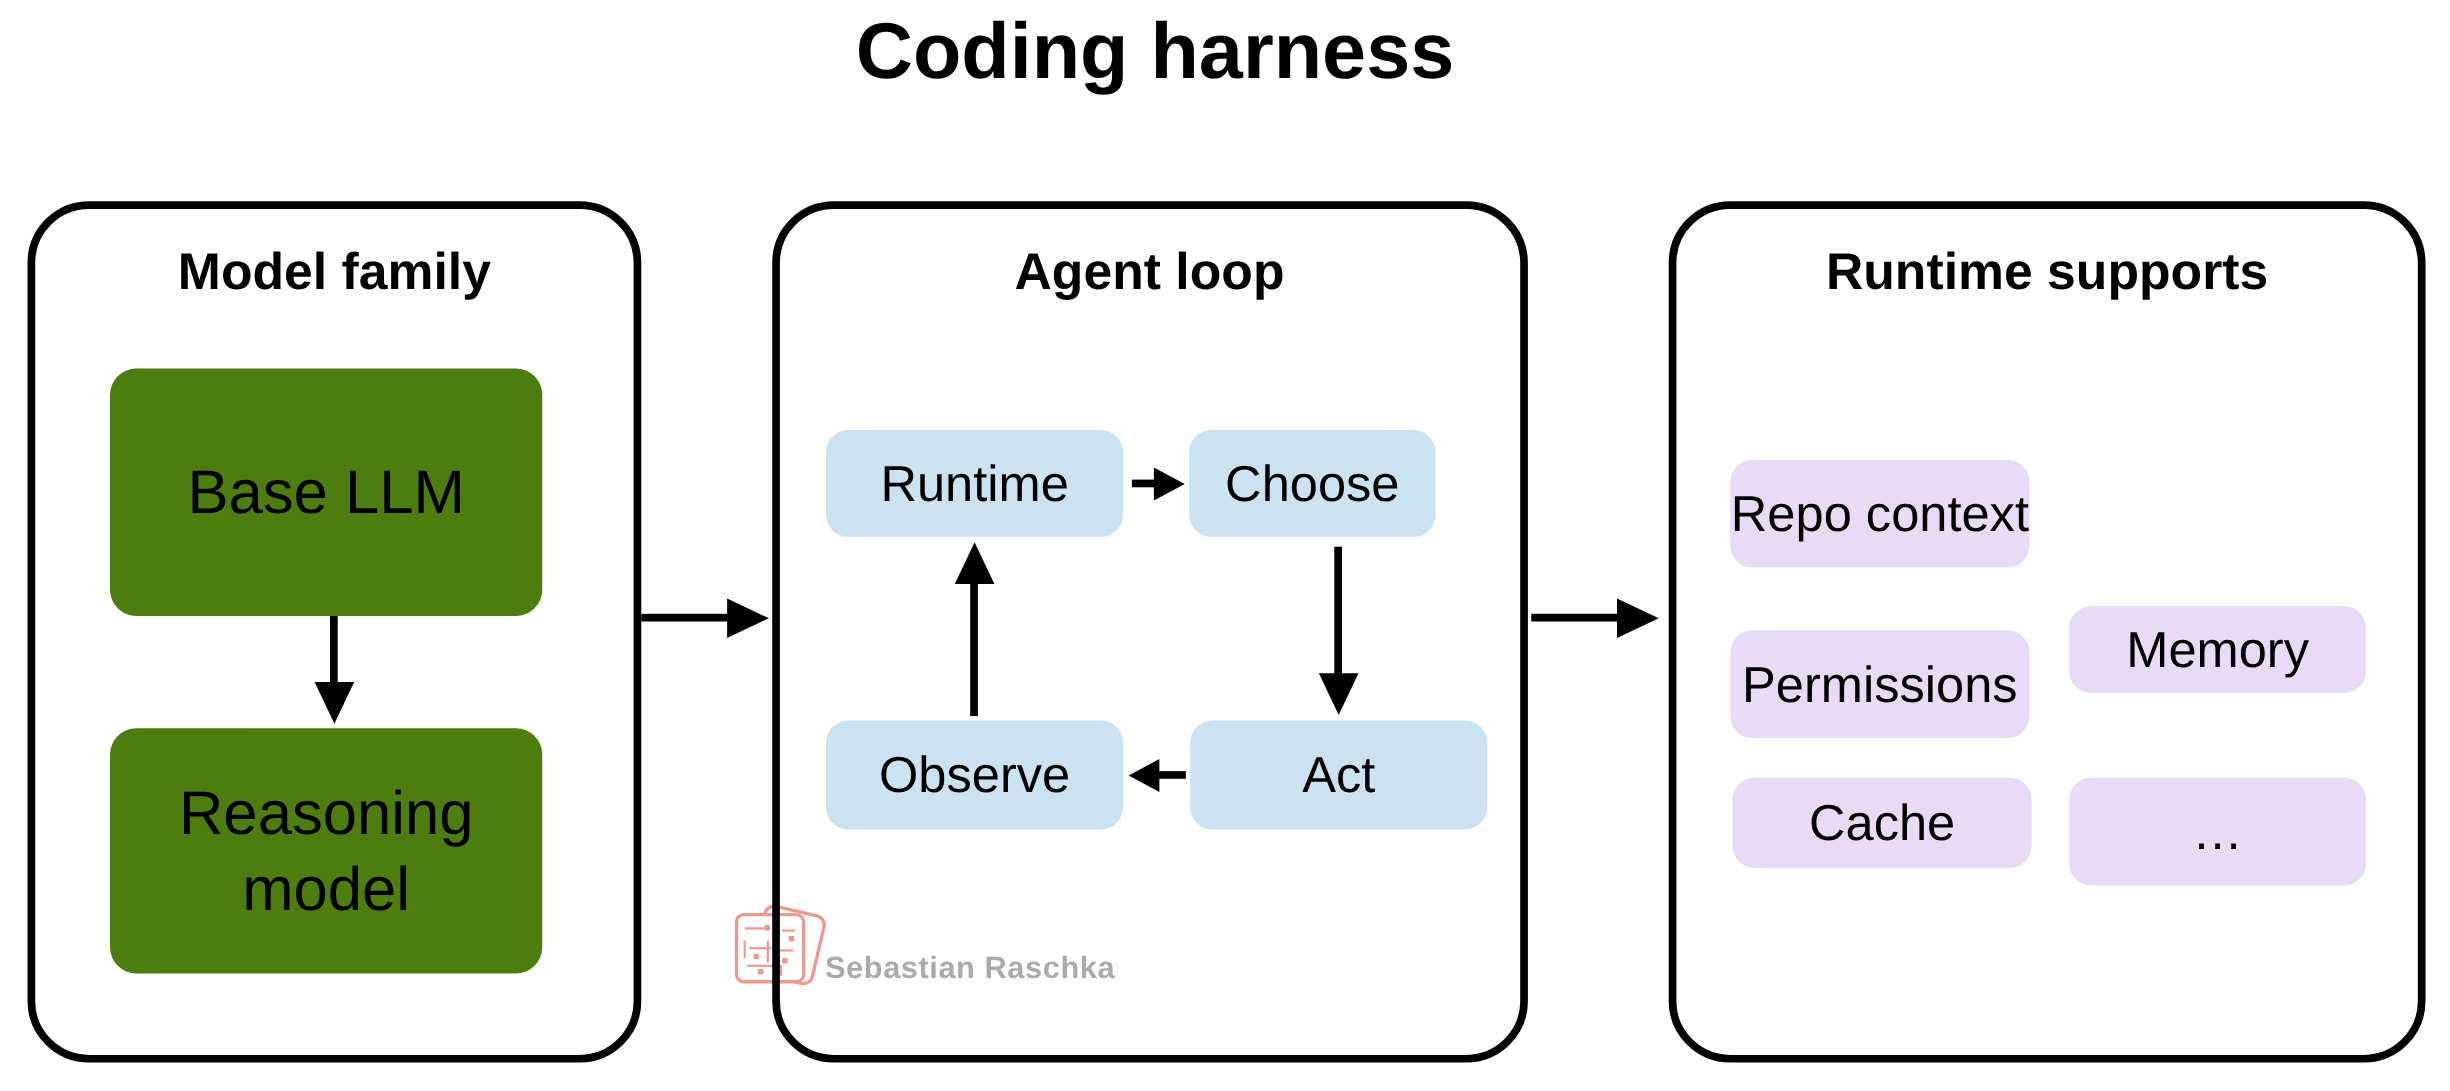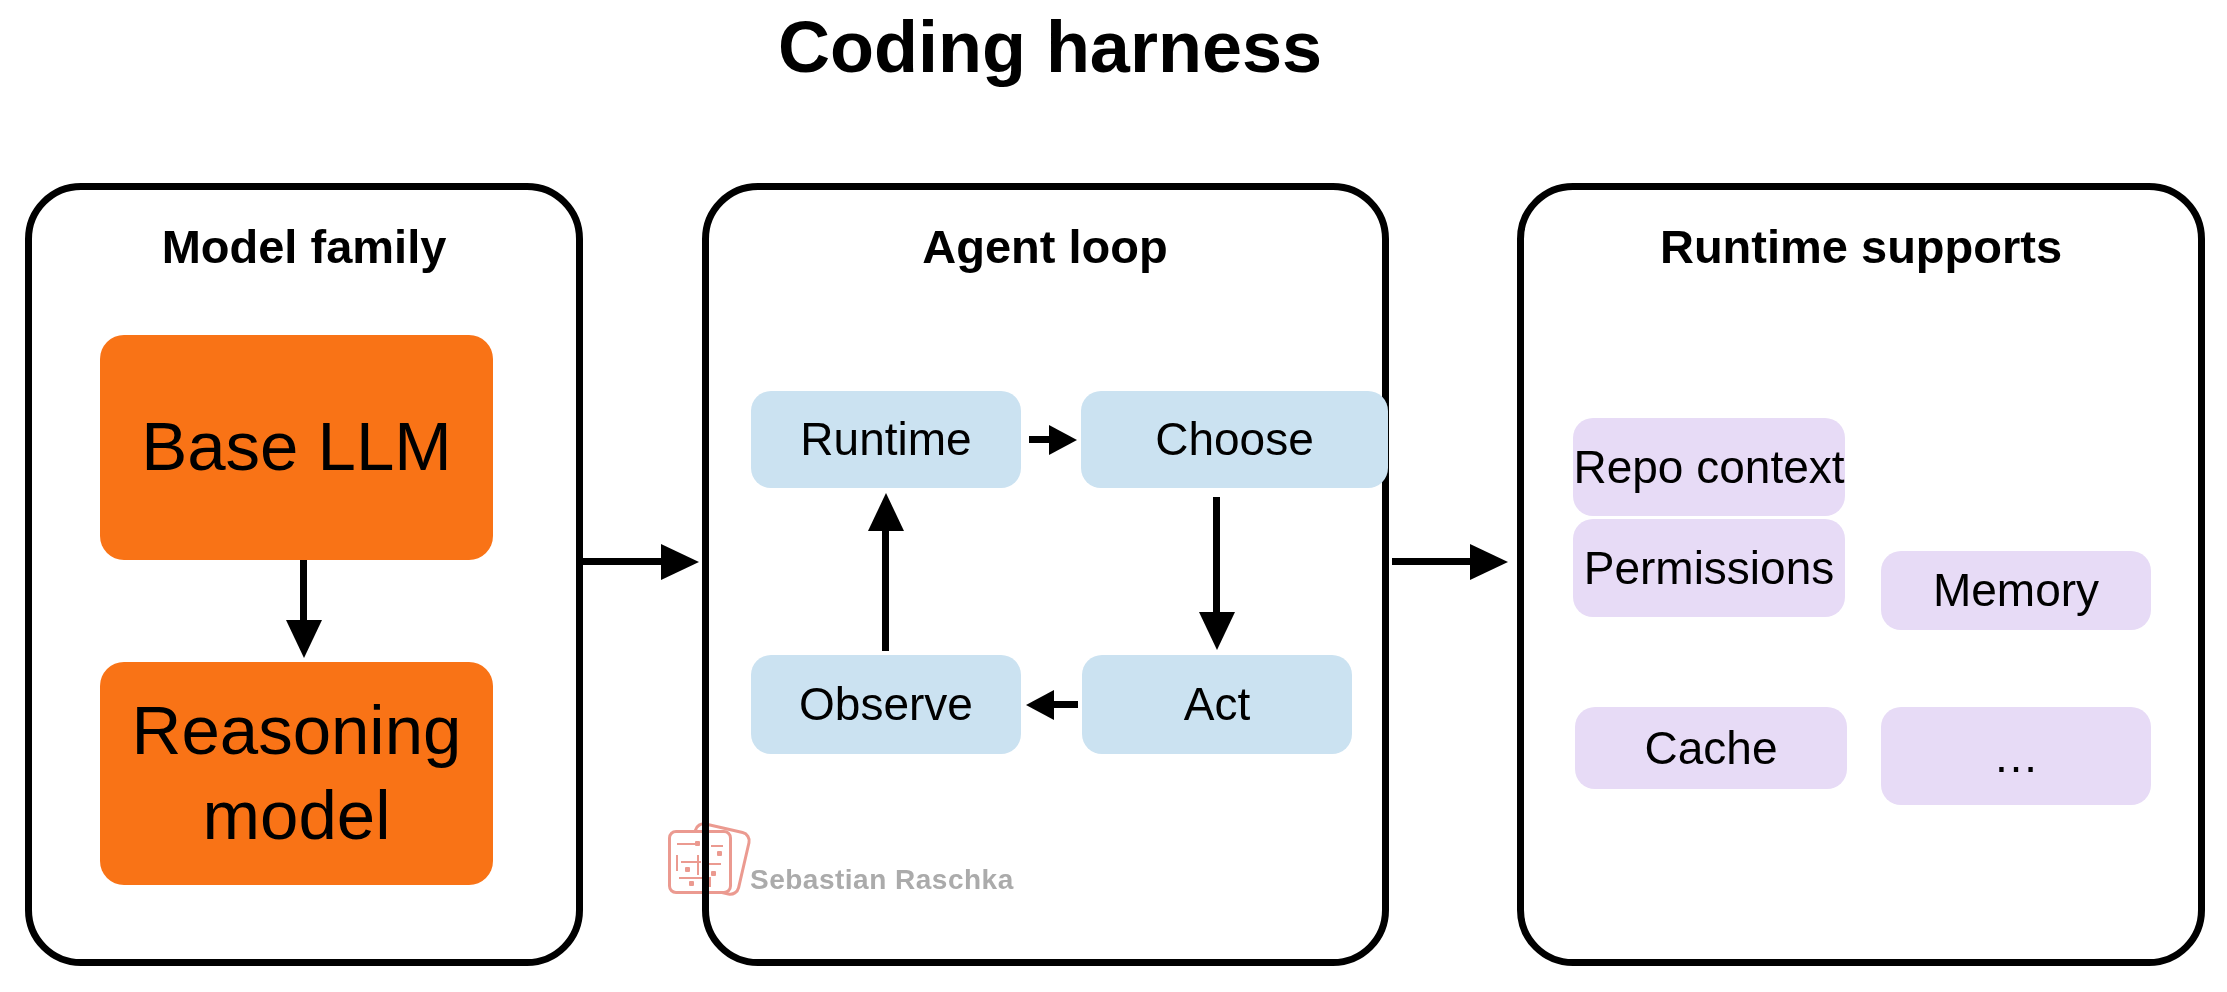--- a/index.html
+++ b/index.html
@@ -21,21 +21,21 @@
   .panel-title {
     position: absolute; transform: translateX(-50%);
     font-size: 47px; font-weight: 700; white-space: nowrap; line-height: 72px;
     z-index: 3;
   }
 
   .node {
     position: absolute; display: flex; align-items: center; justify-content: center;
     text-align: center; z-index: 3; line-height: 1.22;
   }
-  .node.orange { background: #f97316; border-radius: 24px; font-size: 69px; }
+  .node.orange { background: #4d7c0f; border-radius: 24px; font-size: 56px; }
   .node.blue   { background: #CBE2F1; border-radius: 20px; font-size: 46px; }
   .node.purple { background: #E7DBF6; border-radius: 20px; font-size: 46px; }
   .node.orange.wraps { padding: 0 40px; }
 
   .arrow { position: absolute; z-index: 4; }
   .a-part { position: absolute; }
   .hline { height: 7px; background: #000; }
   .vline { width: 7px; background: #000; }
   .head-right { width: 0; height: 0;
     border-top: 18px solid transparent; border-bottom: 18px solid transparent;
@@ -83,26 +83,26 @@
   <div class="panel" style="left:1517px; top:183px; width:688px; height:783px;"></div>
 
   <div class="panel-title" style="left:304px; top:211px;">Model family</div>
   <div class="panel-title" style="left:1045px; top:211px;">Agent loop</div>
   <div class="panel-title" style="left:1861px; top:211px;">Runtime supports</div>
 
   <div class="node orange" style="left:100px; top:335px; width:393px; height:225px;">Base LLM</div>
   <div class="node orange wraps" style="left:100px; top:662px; width:393px; height:223px; box-sizing:border-box;">Reasoning model</div>
 
   <div class="node blue" style="left:751px; top:391px; width:270px; height:97px;">Runtime</div>
-  <div class="node blue" style="left:1081px; top:391px; width:307px; height:97px;">Choose</div>
+  <div class="node blue" style="left:1081px; top:391px; width:224px; height:97px;">Choose</div>
   <div class="node blue" style="left:751px; top:655px; width:270px; height:99px;">Observe</div>
   <div class="node blue" style="left:1082px; top:655px; width:270px; height:99px;">Act</div>
 
   <div class="node purple" style="left:1573px; top:390px; width:272px; height:98px;margin-top:28px;">Repo context</div>
-  <div class="node purple" style="left:1573px; top:519px; width:272px; height:98px;">Permissions</div>
+  <div class="node purple" style="left:1573px; top:573px; width:272px; height:98px;">Permissions</div>
   <div class="node purple" style="left:1881px; top:551px; width:270px; height:79px;">Memory</div>
   <div class="node purple" style="left:1575px; top:707px; width:272px; height:82px;">Cache</div>
   <div class="node purple" style="left:1881px; top:707px; width:270px; height:98px;">…</div>
 
   <div class="arrow">
     <div class="a-part vline" style="left:300px; top:560px; height:62px;"></div>
     <div class="a-part head-down" style="left:286px; top:620px;"></div>
   </div>
 
   <div class="arrow">

